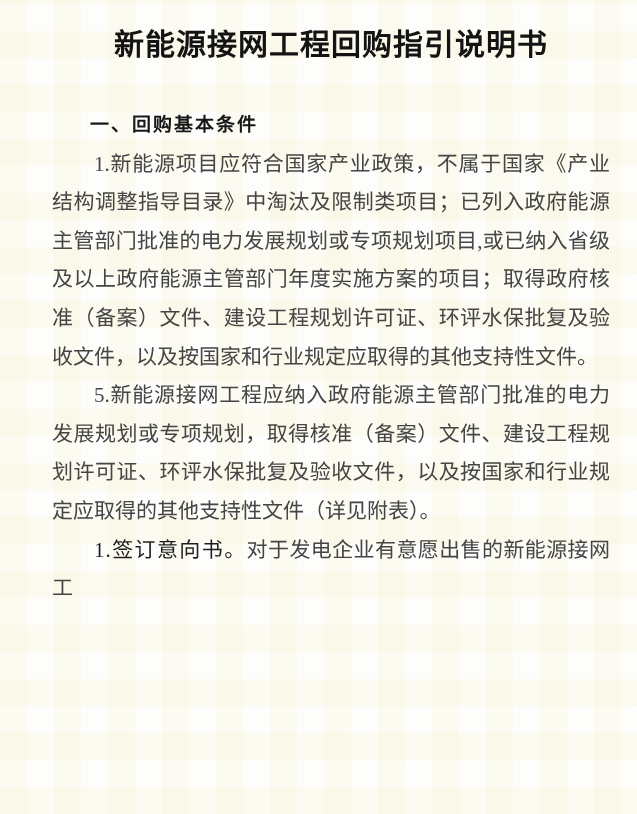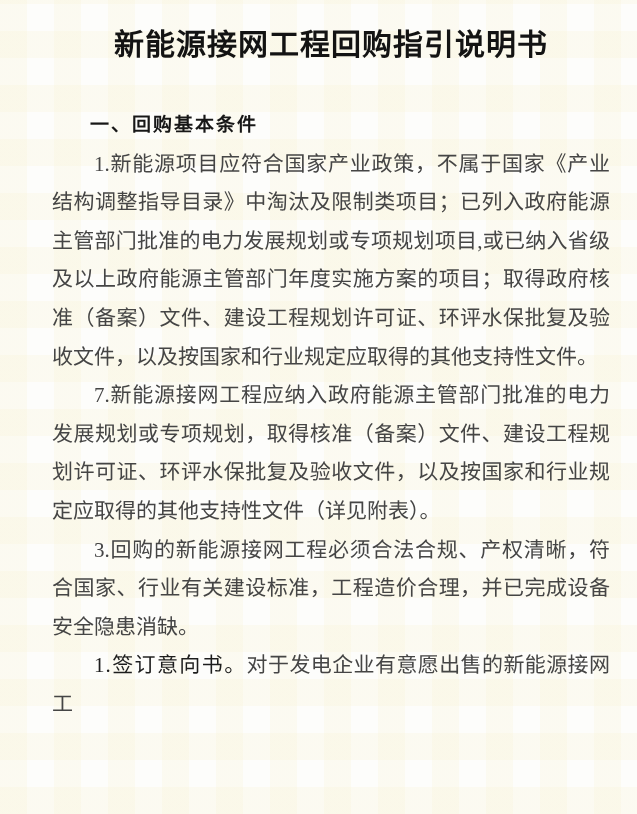--- a/index.html
+++ b/index.html
@@ -69,23 +69,22 @@
   <div class="doc">
 
     <div class="doc-title">新能源接网工程回购指引说明书</div>
 
     <div class="content">
 
       <div class="sec-heading">一、回购基本条件</div>
 
       <p class="para">1.新能源项目应符合国家产业政策，不属于国家《产业结构调整指导目录》中淘汰及限制类项目；已列入政府能源主管部门批准的电力发展规划或专项规划项目,或已纳入省级及以上政府能源主管部门年度实施方案的项目；取得政府核准（备案）文件、建设工程规划许可证、环评水保批复及验收文件，以及按国家和行业规定应取得的其他支持性文件。</p>
 
-      <p class="para">7.新能源接网工程应纳入政府能源主管部门批准的电力发展规划或专项规划，取得核准（备案）文件、建设工程规划许可证、环评水保批复及验收文件，以及按国家和行业规定应取得的其他支持性文件（详见附表）。</p>
+      <p class="para">5.新能源接网工程应纳入政府能源主管部门批准的电力发展规划或专项规划，取得核准（备案）文件、建设工程规划许可证、环评水保批复及验收文件，以及按国家和行业规定应取得的其他支持性文件（详见附表）。</p>
 
-      <p class="para">3.回购的新能源接网工程必须合法合规、产权清晰，符合国家、行业有关建设标准，工程造价合理，并已完成设备安全隐患消缺。</p>
 
 
 
       <p class="para"><span class="para-lead">1.签订意向书。</span><span>对于发电企业有意愿出售的新能源接网工</span></p>
 
     </div>
   </div>
 </div>
 
 </body></html>

